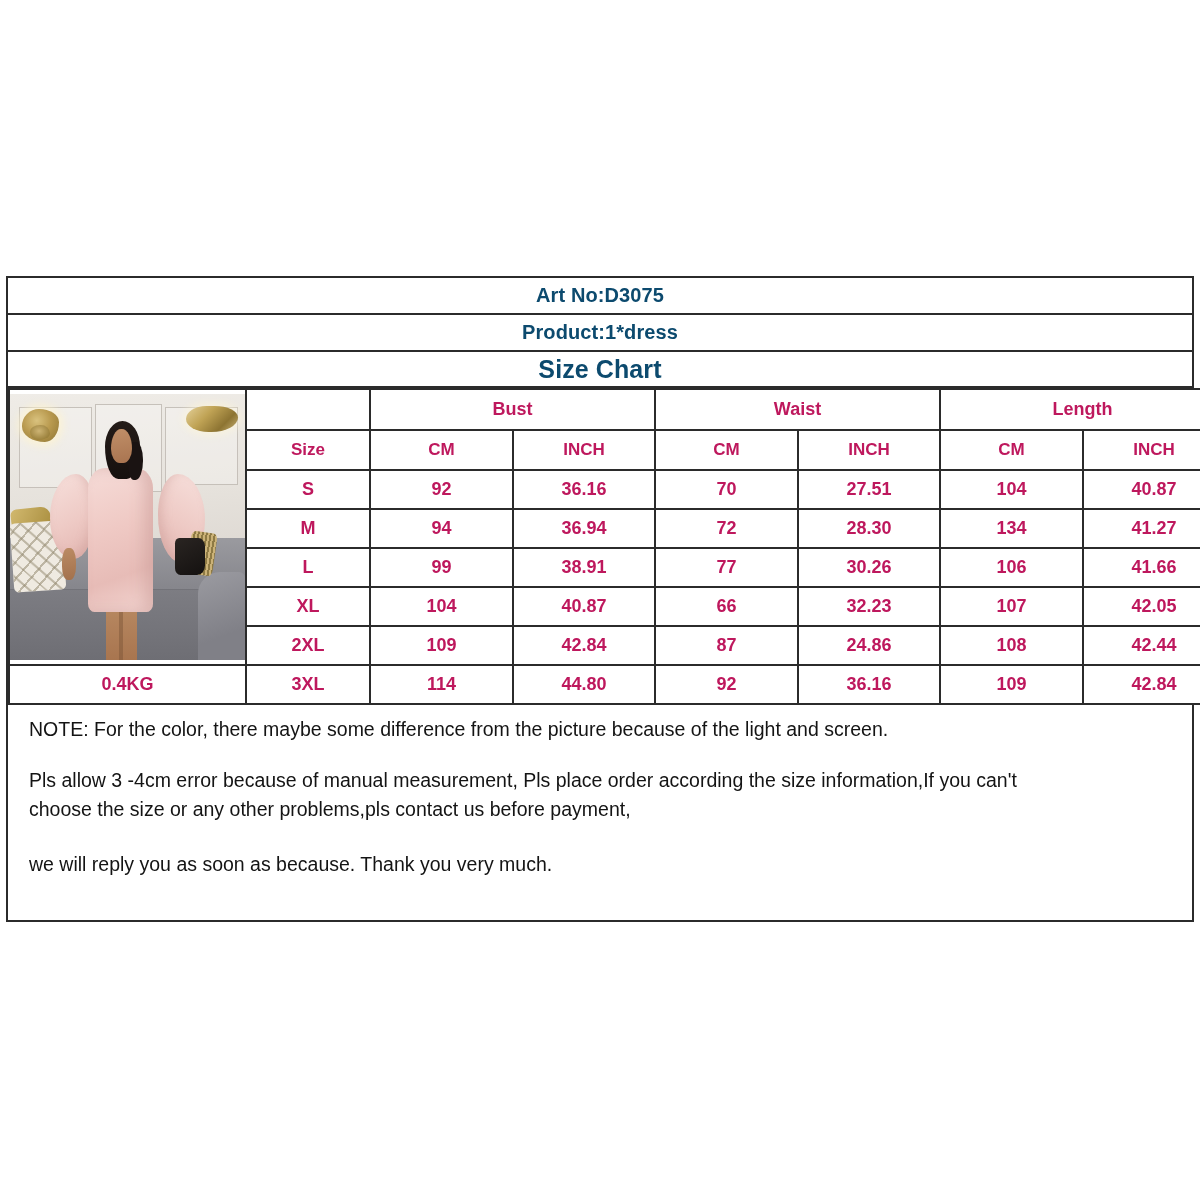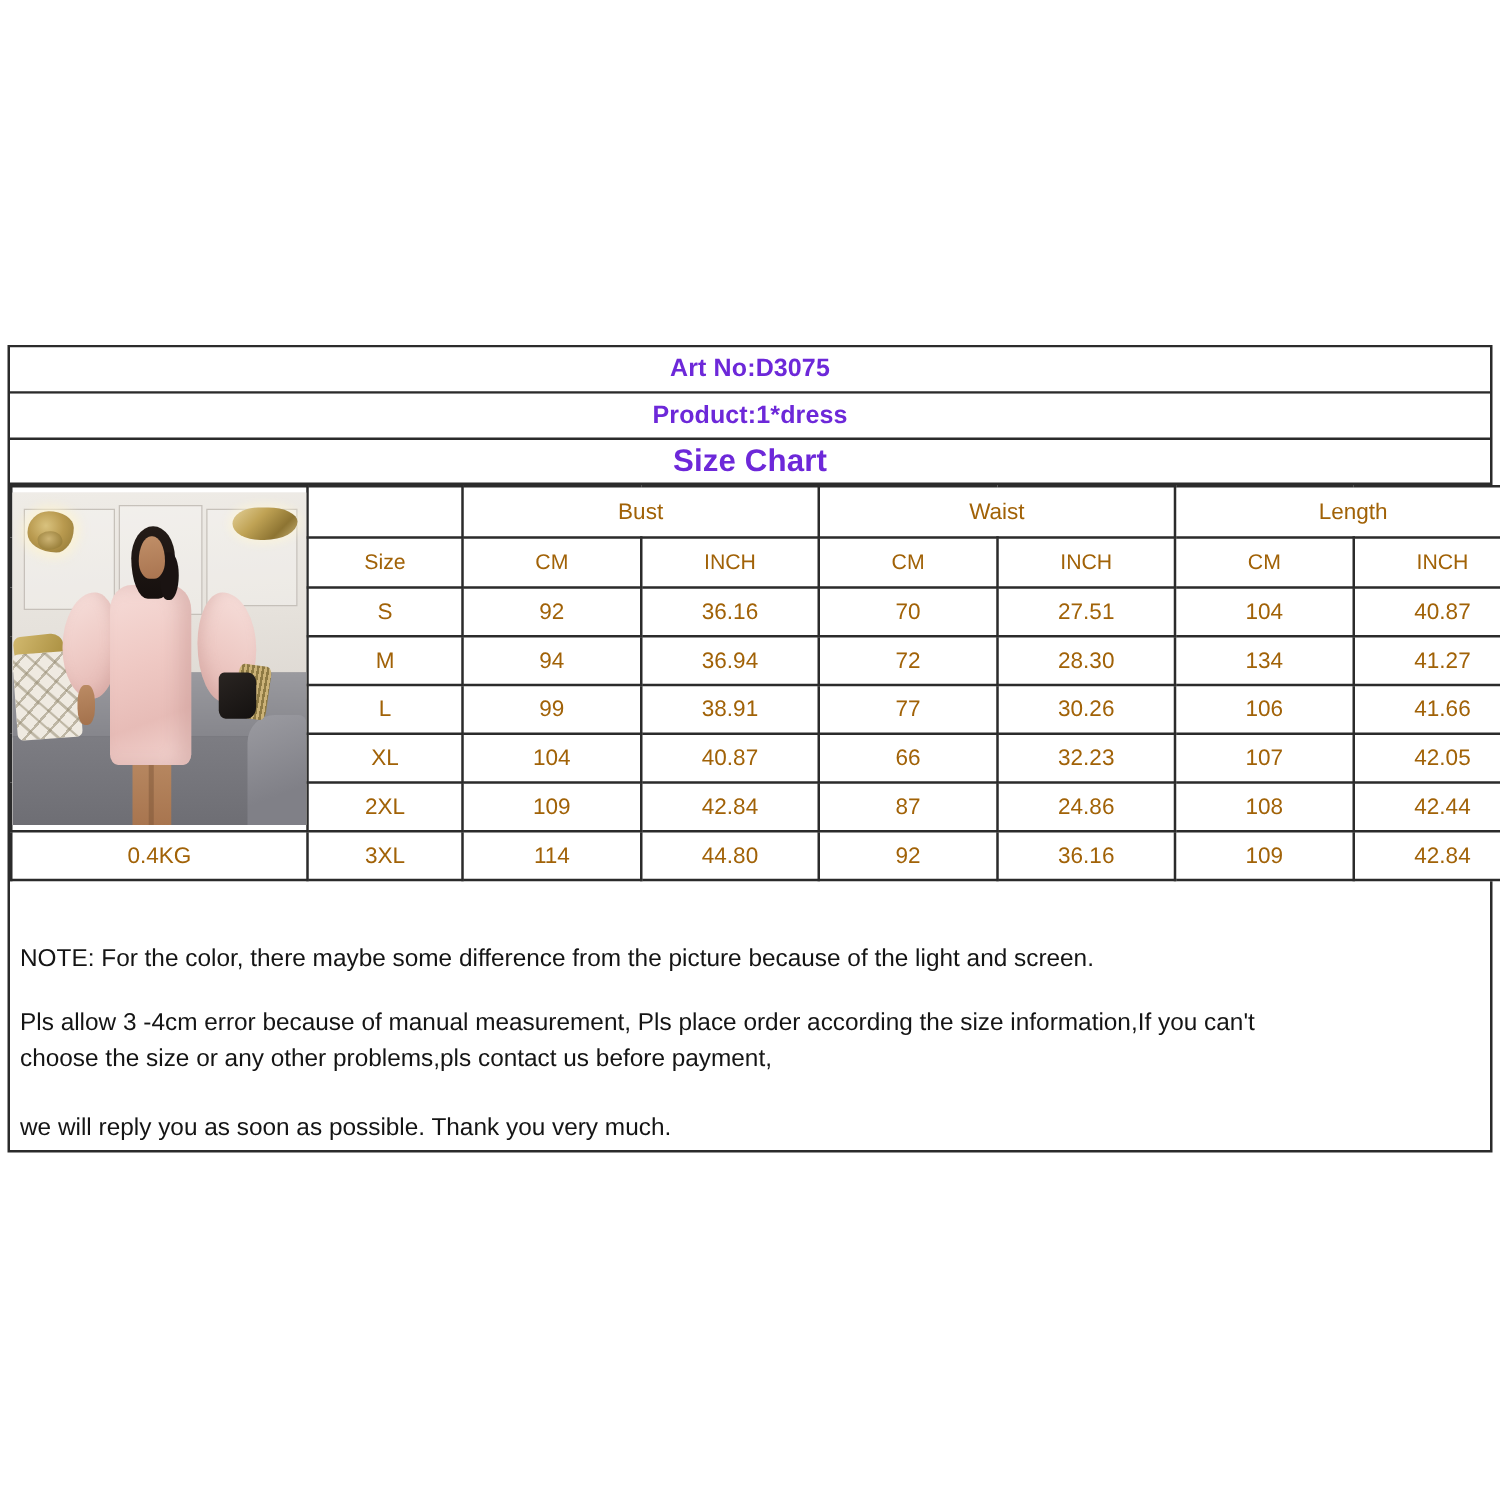--- a/index.html
+++ b/index.html
@@ -38,40 +38,40 @@
     justify-content: center;
     background: #ffffff;
   }
   #row-artno  { height: 37px; }
   #row-product{ height: 37px; }
   #row-sizechart { height: 36px; }
 
   .title-text {
     font-weight: bold;
     letter-spacing: 0.1px;
-    color: #6d28d9;
+    color: #0c4a6e;
     white-space: nowrap;
   }
   #artno-text   { font-size: 20px; }
   #product-text { font-size: 20px; }
   #sizechart-text { font-size: 25px; }
 
   
   #size-table {
     width: 100%;
     border-collapse: collapse;
     table-layout: fixed;
     background: #ffffff;
   }
   #size-table td, #size-table th {
     border: 2px solid #2b2b2b;
     text-align: center;
     vertical-align: middle;
-    font-weight: normal;
-    color: #a16207;
+    font-weight: bold;
+    color: #be185d;
     padding: 0;
     background: #ffffff;
   }
 
   .col-photo { width: 237px; }
   .col-size  { width: 124px; }
   .col-cm    { width: 143px; }
   .col-inch  { width: 142px; }
 
   .group-head { height: 41px; font-size: 18px; }
@@ -216,23 +216,22 @@
   .ph-arm-l {
     position: absolute; left: 22%; top: 58%; width: 6%; height: 12%;
     background: linear-gradient(170deg, #bb8b64 0%, #a3714c 100%);
     border-radius: 42%;
   }
 
   
   #notes-block {
     box-sizing: border-box;
     width: 100%;
-    padding: 10px 8px 0 8px;
-    background: #ffffff;
-    margin-top: 38px;
+    padding: 10px 8px 0 21px;
+    background: #ffffff;
   }
   .note-line {
     font-size: 19.5px;
     line-height: 29px;
     color: #141414;
     font-weight: normal;
   }
   #note-paragraph { margin-top: 22px; }
   #note-closing   { margin-top: 26px; }
 </style>
@@ -370,16 +369,16 @@
       </tr>
     </tbody>
   </table>
 
   <div id="notes-block">
     <div class="note-line" id="note-main">NOTE:  For the color, there maybe some difference from the picture because of the light and screen.</div>
     <div id="note-paragraph">
       <div class="note-line">Pls allow 3 -4cm error because of manual measurement, Pls place order according the size information,If you can't</div>
       <div class="note-line">choose the size or any other problems,pls contact us before payment,</div>
     </div>
-    <div class="note-line" id="note-closing">we will reply you as soon as possible. Thank you very much.</div>
+    <div class="note-line" id="note-closing">we will reply you as soon as because. Thank you very much.</div>
   </div>
 
 </div>
 
 </body></html>

